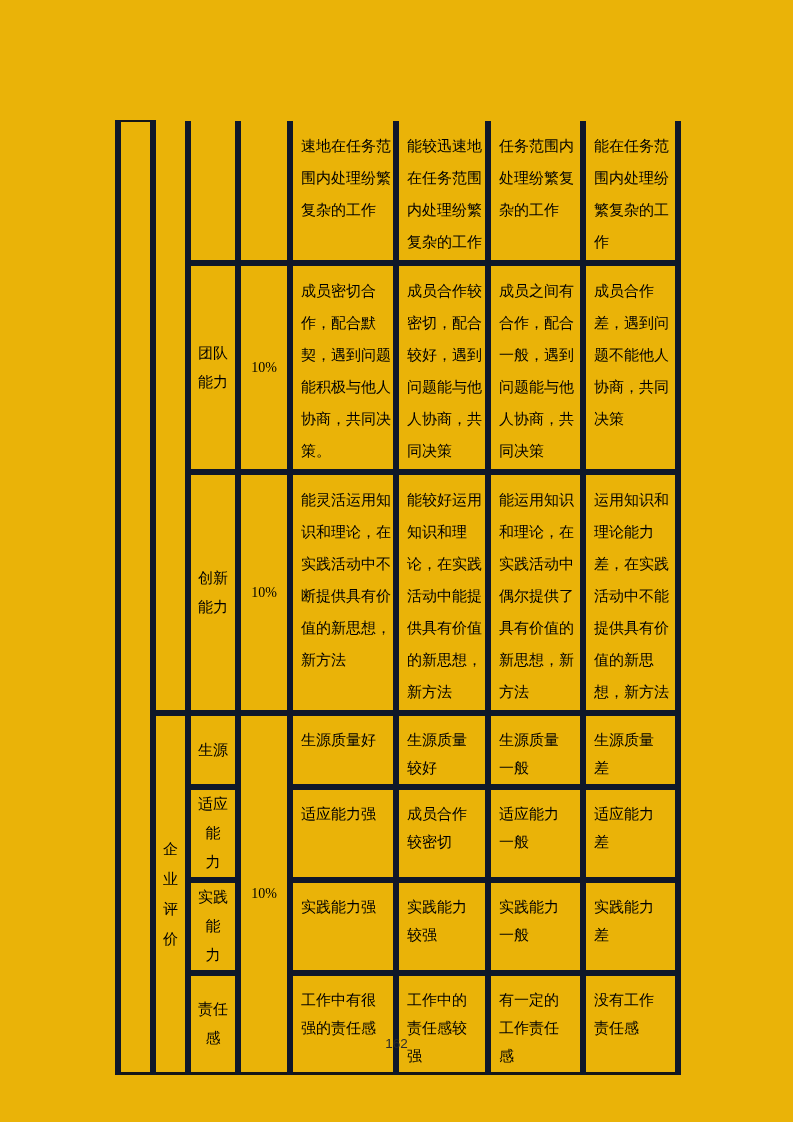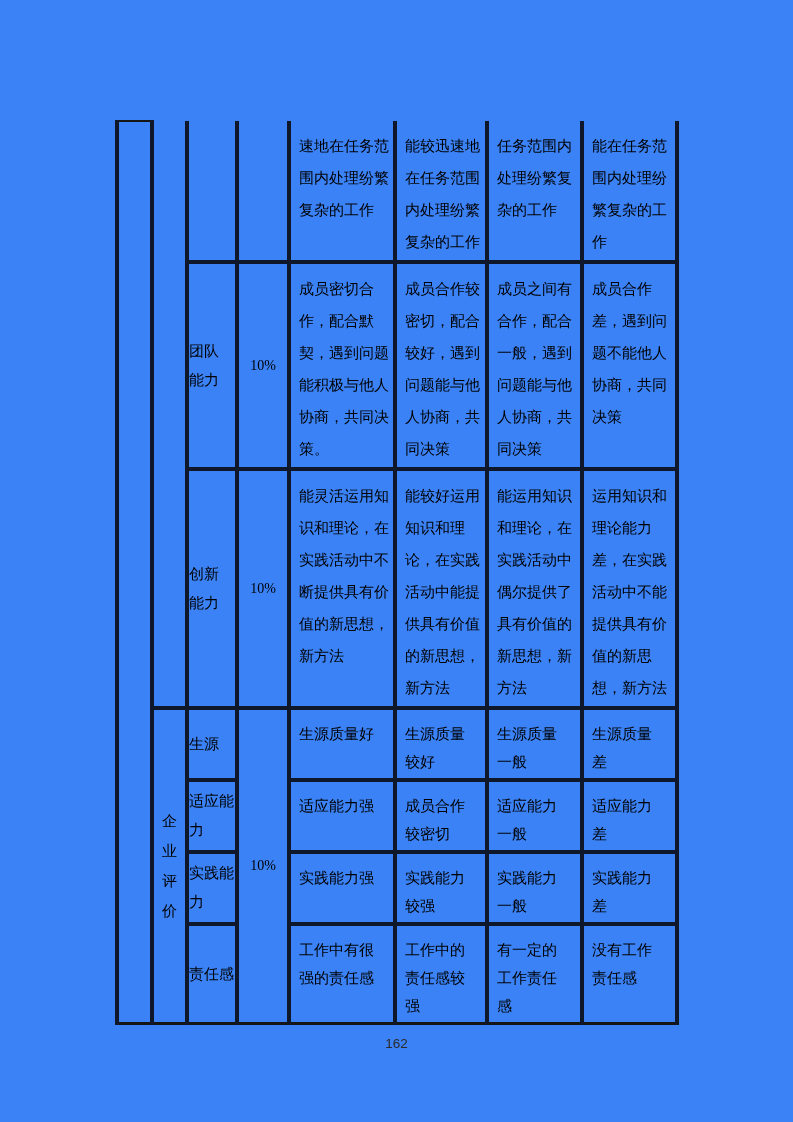--- a/index.html
+++ b/index.html
@@ -1,36 +1,36 @@
 <!DOCTYPE html>
 <html><head>
 <meta charset="utf-8">
 <style>
   * { box-sizing: border-box; margin: 0; padding: 0; }
   html, body { background: #ffffff; }
   .page {
     position: relative;
     width: 793px;
     height: 1122px;
-    background: #3b82f6;
+    background: #eab308;
     font-family: "Liberation Serif", "DejaVu Serif", serif;
     color: #000;
     overflow: hidden;
   }
   table.rubric {
     position: absolute;
     left: 115px;
     top: 120px;
     width: 560px;
     border-collapse: collapse;
     table-layout: fixed;
     font-size: 15px;
   }
   td {
-    border: 4px solid #0f172a;
+    border: 6px solid #0f172a;
     padding: 0;
     vertical-align: middle;
     overflow: hidden;
   }
   
   td.no-top { border-top: none; }
   td.c1 { border-top: 2px solid #161616; }
   
   td.bb { border-bottom: 3px solid #161616; }
 
@@ -42,21 +42,21 @@
     word-break: break-all;
   }
   td.desc-b {
     vertical-align: top;
     text-align: left;
     padding: 10px 16px 2px 8px;
     line-height: 28px;
     word-break: break-all;
   }
   td.name {
-    text-align: left;
+    text-align: center;
     white-space: pre-line;
     line-height: 29px;
     word-break: break-all;
   }
   td.cat {
     text-align: center;
     white-space: pre-line;
     line-height: 30px;
   }
   td.weight {

